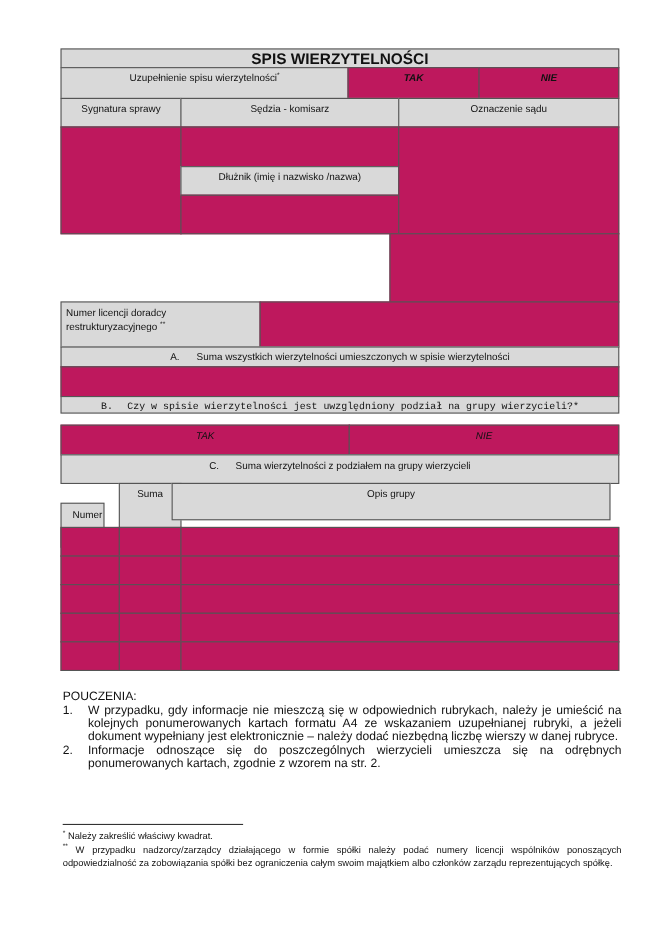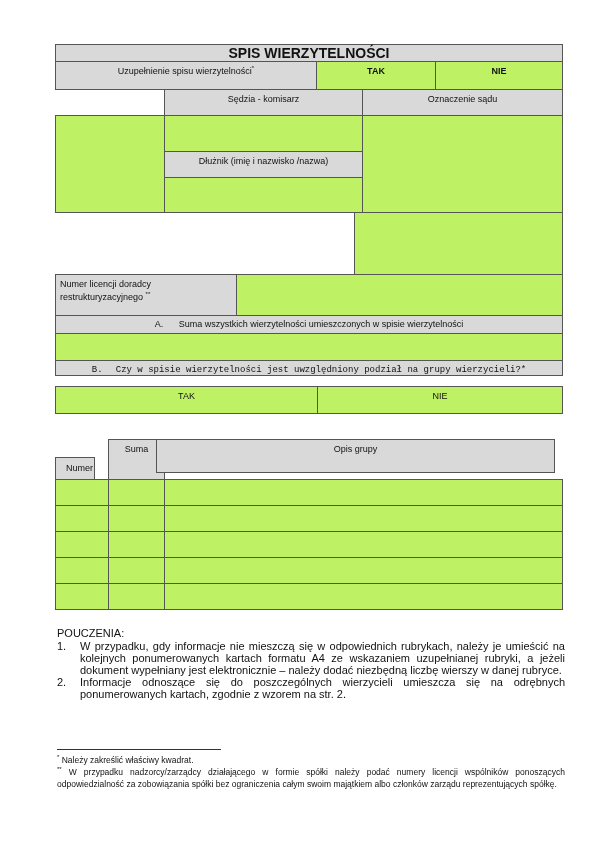--- a/index.html
+++ b/index.html
@@ -1,20 +1,20 @@
 <!DOCTYPE html>
 <html><head>
   <meta charset="utf-8">
   <style>
     html, body { margin: 0; padding: 0; background: #ffffff; }
     body { width: 600px; height: 849px; position: relative; font-family: "Liberation Sans", sans-serif; color: #111; overflow: hidden; }
     .page { position: absolute; left: 0; top: 0; width: 600px; height: 849px; }
     .cell { position: absolute; box-sizing: border-box; border: 1px solid #555; font-size: 9px; line-height: 12px; }
     .g { background: #d9d9d9; }
-    .w { background: #bef264; }
+    .w { background: #be185d; font-style: italic; }
     .ctr { text-align: center; padding-top: 3px; }
     .lft { text-align: left; padding: 3px 4px 0 4px; }
     .bold { font-weight: bold; }
     .title { font-size: 14px; font-weight: bold; text-align: center; padding-top: 2px; }
     .sup { font-size: 6px; vertical-align: super; line-height: 0; }
     .sec-letter { display: inline-block; width: 24px; text-align: left; }
     .notes { position: absolute; left: 57px; top: 627px; width: 508px; font-size: 11px; line-height: 12px; }
     .notes .hdr { margin-bottom: 1px; }
     .notes ol { margin: 0; padding: 0; list-style: none; }
     .notes li { position: relative; padding-left: 23px; text-align: justify; }
@@ -29,20 +29,21 @@
 <div class="page">
 
   <div class="cell g title" style="left:55px;top:44px;width:508px;height:18px;">SPIS WIERZYTELNOŚCI</div>
 
   <div class="cell g ctr" style="left:55px;top:61px;width:262px;height:29px;">
     <span>Uzupełnienie spisu wierzytelności</span><span class="sup">*</span>
   </div>
   <div class="cell w ctr bold" style="left:316px;top:61px;width:120px;height:29px;">TAK</div>
   <div class="cell w ctr bold" style="left:435px;top:61px;width:128px;height:29px;">NIE</div>
 
+  <div class="cell g ctr" style="left:55px;top:89px;width:110px;height:27px;">Sygnatura sprawy</div>
   <div class="cell g ctr" style="left:164px;top:89px;width:199px;height:27px;">Sędzia - komisarz</div>
   <div class="cell g ctr" style="left:362px;top:89px;width:201px;height:27px;">Oznaczenie sądu</div>
 
   <div class="cell w" style="left:55px;top:115px;width:110px;height:98px;"></div>
   <div class="cell w" style="left:164px;top:115px;width:199px;height:37px;"></div>
   <div class="cell g ctr" style="left:164px;top:151px;width:199px;height:27px;">Dłużnik (imię i nazwisko /nazwa)</div>
   <div class="cell w" style="left:164px;top:177px;width:199px;height:36px;"></div>
   <div class="cell w" style="left:362px;top:115px;width:201px;height:98px;"></div>
 
   <div class="cell w" style="left:354px;top:212px;width:209px;height:63px;"></div>
@@ -56,20 +57,23 @@
     <span class="sec-letter">A.</span><span>Suma wszystkich wierzytelności umieszczonych w spisie wierzytelności</span>
   </div>
   <div class="cell w" style="left:55px;top:333px;width:508px;height:28px;"></div>
 
   <div class="cell g ctr" style="left:55px;top:360px;width:508px;height:16px;font-family:Liberation Mono, monospace;">
     <span class="sec-letter">B.</span><span>Czy w spisie wierzytelności jest uwzględniony podział na grupy wierzycieli?*</span>
   </div>
   <div class="cell w ctr" style="left:55px;top:386px;width:263px;height:28px;">TAK</div>
   <div class="cell w ctr" style="left:317px;top:386px;width:246px;height:28px;">NIE</div>
 
+  <div class="cell g ctr" style="left:55px;top:413px;width:508px;height:27px;">
+    <span class="sec-letter">C.</span><span>Suma wierzytelności z podziałem na grupy wierzycieli</span>
+  </div>
 
   <div class="cell g ctr" style="left:55px;top:457px;width:40px;height:41px;line-height:14px;padding-left:10px;padding-right:6px;">Numer grupy</div>
   <div class="cell g ctr" style="left:108px;top:439px;width:57px;height:41px;">Suma</div>
   <div class="cell g ctr" style="left:156px;top:439px;width:399px;height:34px;">Opis grupy</div>
 
   <div class="cell w" style="left:55px;top:479px;width:54px;height:27px;"></div>
   <div class="cell w" style="left:108px;top:479px;width:57px;height:27px;"></div>
   <div class="cell w" style="left:164px;top:479px;width:399px;height:27px;"></div>
 
   <div class="cell w" style="left:55px;top:505px;width:54px;height:27px;"></div>

